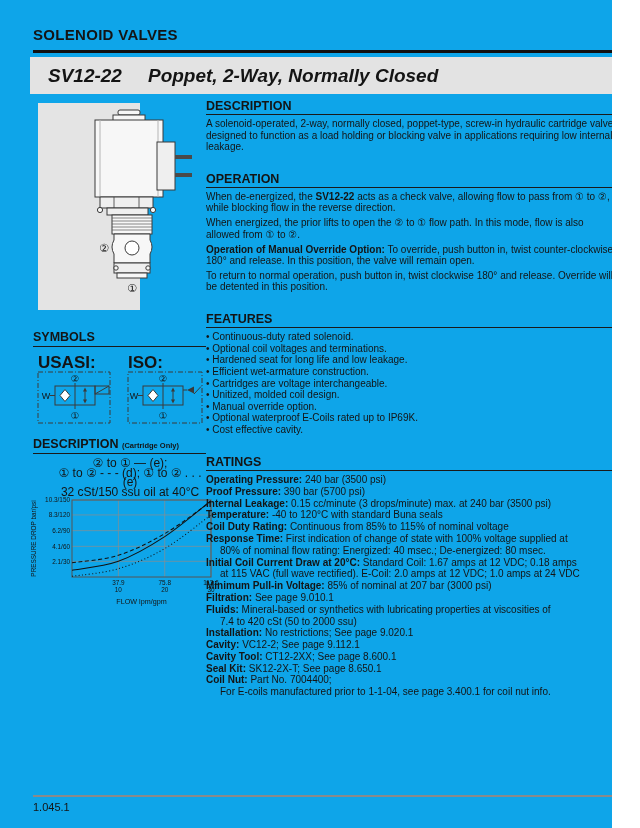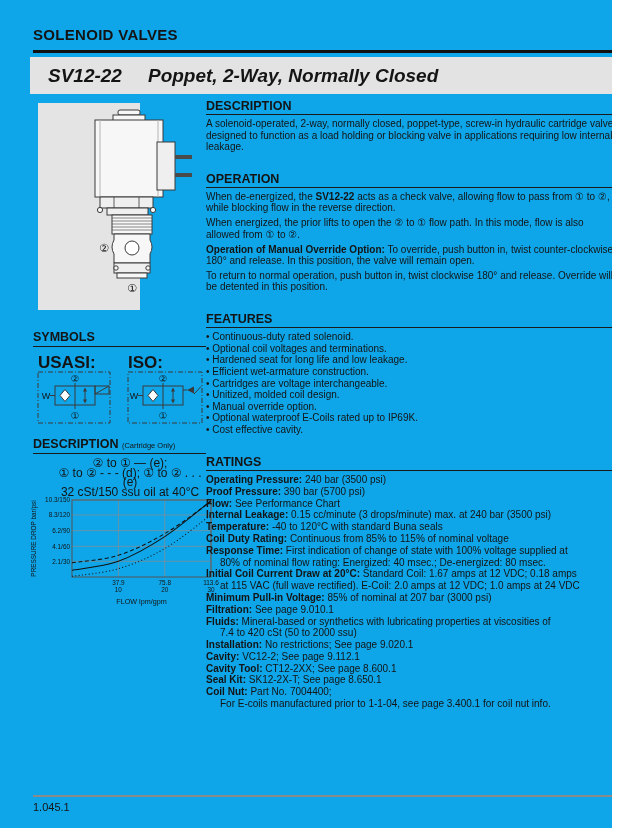--- a/index.html
+++ b/index.html
@@ -9,21 +9,21 @@
   .abs{position:absolute}
 
   .doc-header{left:33px;top:26px;font-size:15px;font-weight:bold;letter-spacing:.3px}
   .top-rule{left:33px;top:50px;width:602px;height:3px;background:#111}
   .banner{left:30px;top:57px;width:610px;height:37px;background:#e3e3e3;display:flex;align-items:center}
   .banner .model{font-style:italic;font-weight:bold;font-size:19px;margin-left:18px}
   .banner .tdesc{font-style:italic;font-weight:bold;font-size:19px;margin-left:26px}
 
   .sec-head{font-weight:bold;font-size:12.5px;border-bottom:1.6px solid #1a1a1a;padding-bottom:2px;margin:0 0 3px 0}
   .left-head{left:33px;width:173px}
-  .sub-note{font-weight:normal;font-size:7.5px}
+  .sub-note{font-weight:bold;font-size:7.5px}
 
   .right-col{left:206px;top:101px;width:413px;font-size:10px;line-height:11.4px}
   .right-col .sec-head{margin-top:21px}
   .right-col .sec-head:first-child{margin-top:0}
   .right-col p{margin:0 0 3.5px 0}
   #features-list div{line-height:11.6px}
   .rating{padding-left:14px;text-indent:-14px;margin-bottom:.5px;line-height:11.3px}
   .rating-cont{padding-left:14px;margin-bottom:.5px;line-height:11.3px}
 
   .sym-label{font-weight:bold;font-size:17px}
@@ -197,21 +197,20 @@
         <div>• Unitized, molded coil design.</div>
         <div>• Manual override option.</div>
         <div>• Optional waterproof E-Coils rated up to IP69K.</div>
         <div>• Cost effective cavity.</div>
       </div>
 
     <div class="sec-head">RATINGS</div>
     <div id="ratings-list">
         <div class="rating"><b>Operating Pressure:</b> 240 bar (3500 psi)</div>
         <div class="rating"><b>Proof Pressure:</b> 390 bar (5700 psi)</div>
-        <div class="rating"><b>Flow:</b> See Performance Chart</div>
         <div class="rating"><b>Internal Leakage:</b> 0.15 cc/minute (3 drops/minute) max. at 240 bar (3500 psi)</div>
         <div class="rating"><b>Temperature:</b> -40 to 120°C with standard Buna seals</div>
         <div class="rating"><b>Coil Duty Rating:</b> Continuous from 85% to 115% of nominal voltage</div>
         <div class="rating"><b>Response Time:</b> First indication of change of state with 100% voltage supplied at</div>
         <div class="rating-cont">80% of nominal flow rating: Energized: 40 msec.; De-energized: 80 msec.</div>
         <div class="rating"><b>Initial Coil Current Draw at 20°C:</b> Standard Coil: 1.67 amps at 12 VDC; 0.18 amps</div>
         <div class="rating-cont">at 115 VAC (full wave rectified). E-Coil: 2.0 amps at 12 VDC; 1.0 amps at 24 VDC</div>
         <div class="rating"><b>Minimum Pull-in Voltage:</b> 85% of nominal at 207 bar (3000 psi)</div>
         <div class="rating"><b>Filtration:</b> See page 9.010.1</div>
         <div class="rating"><b>Fluids:</b> Mineral-based or synthetics with lubricating properties at viscosities of</div>

